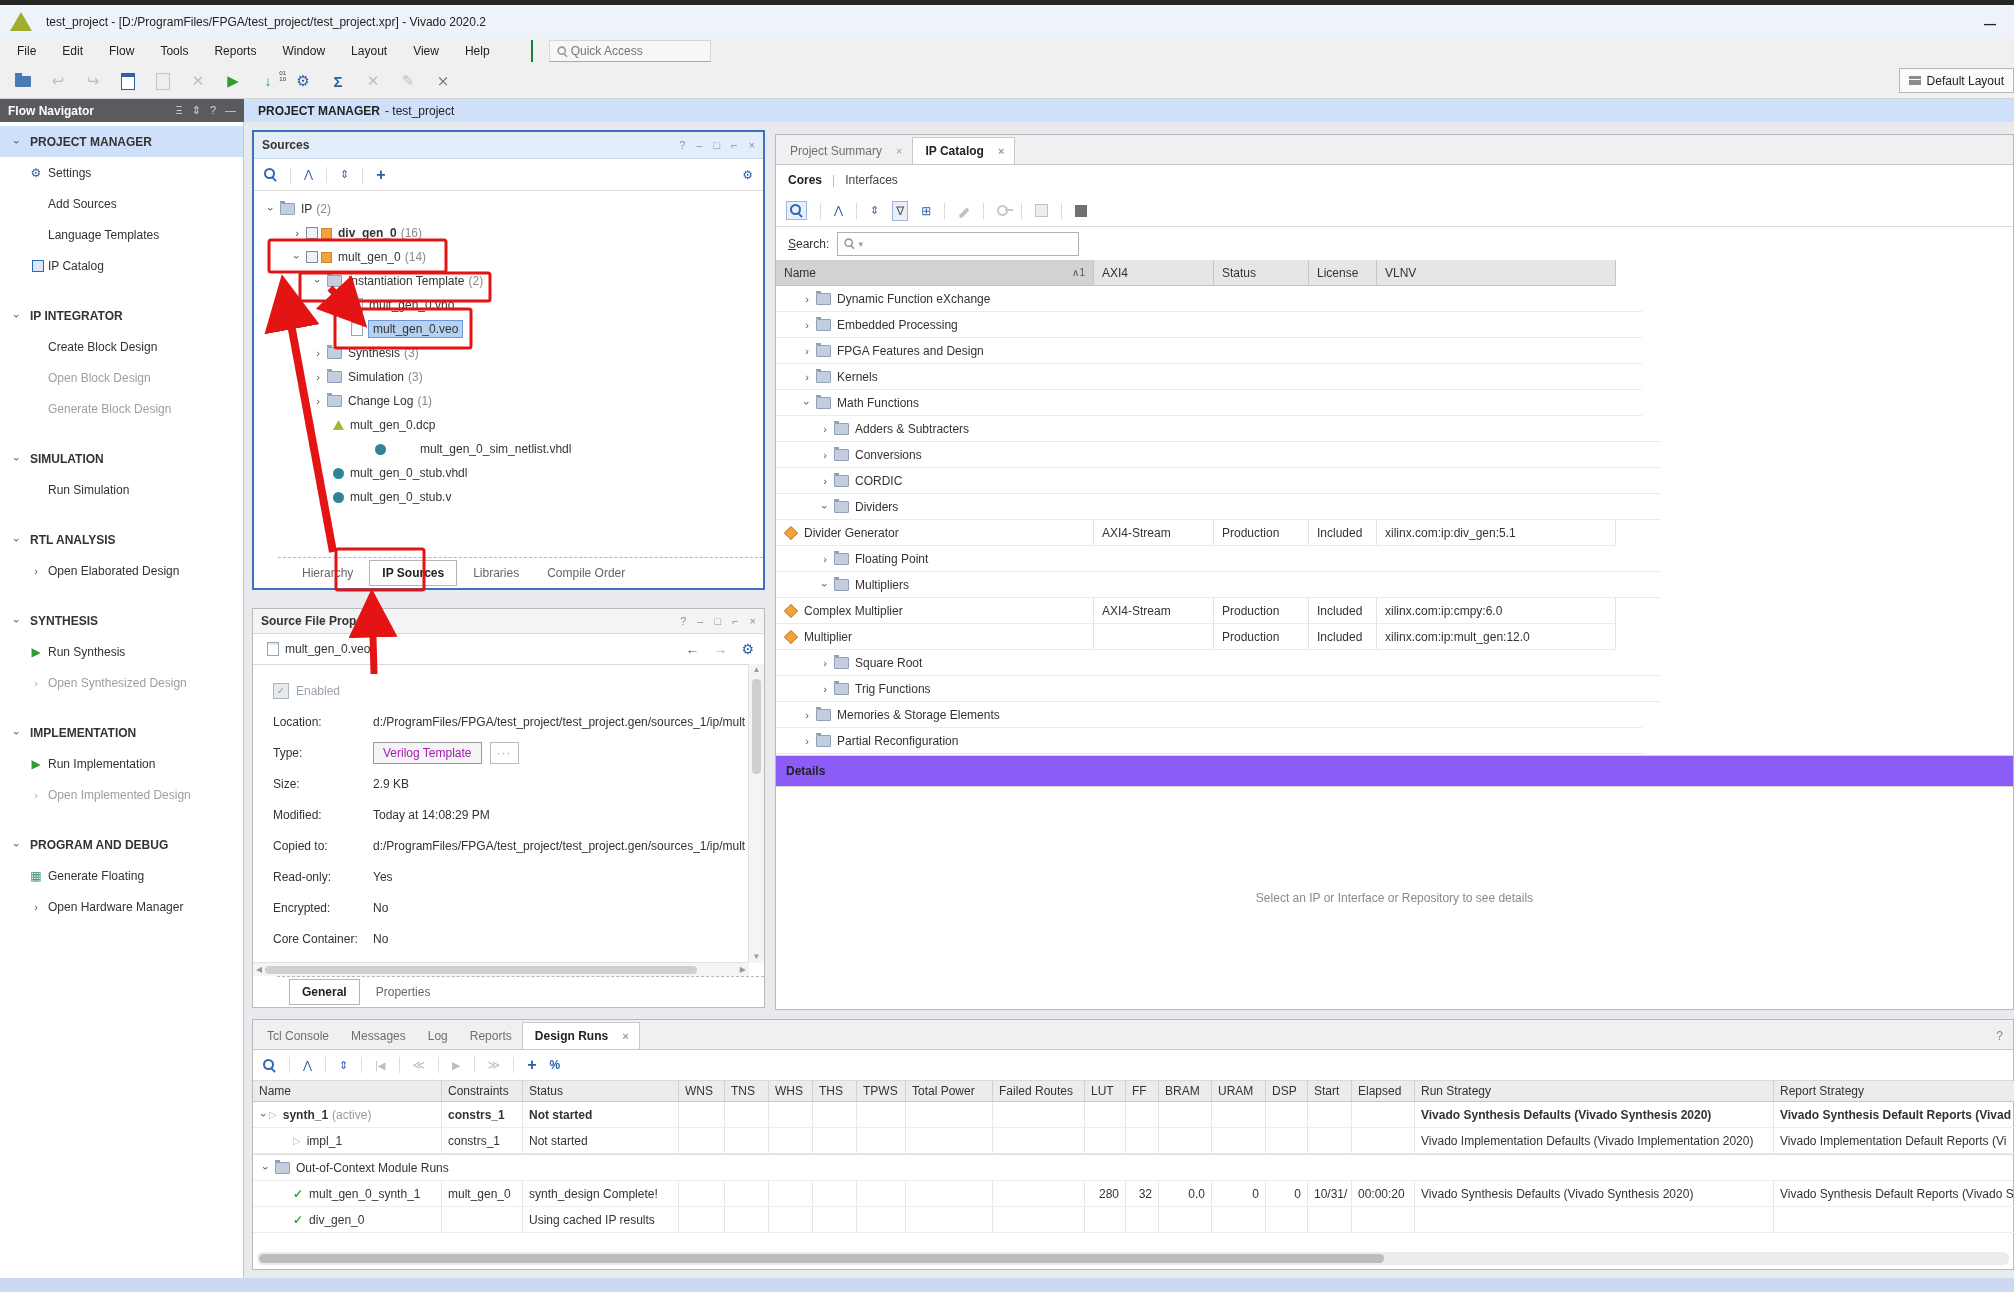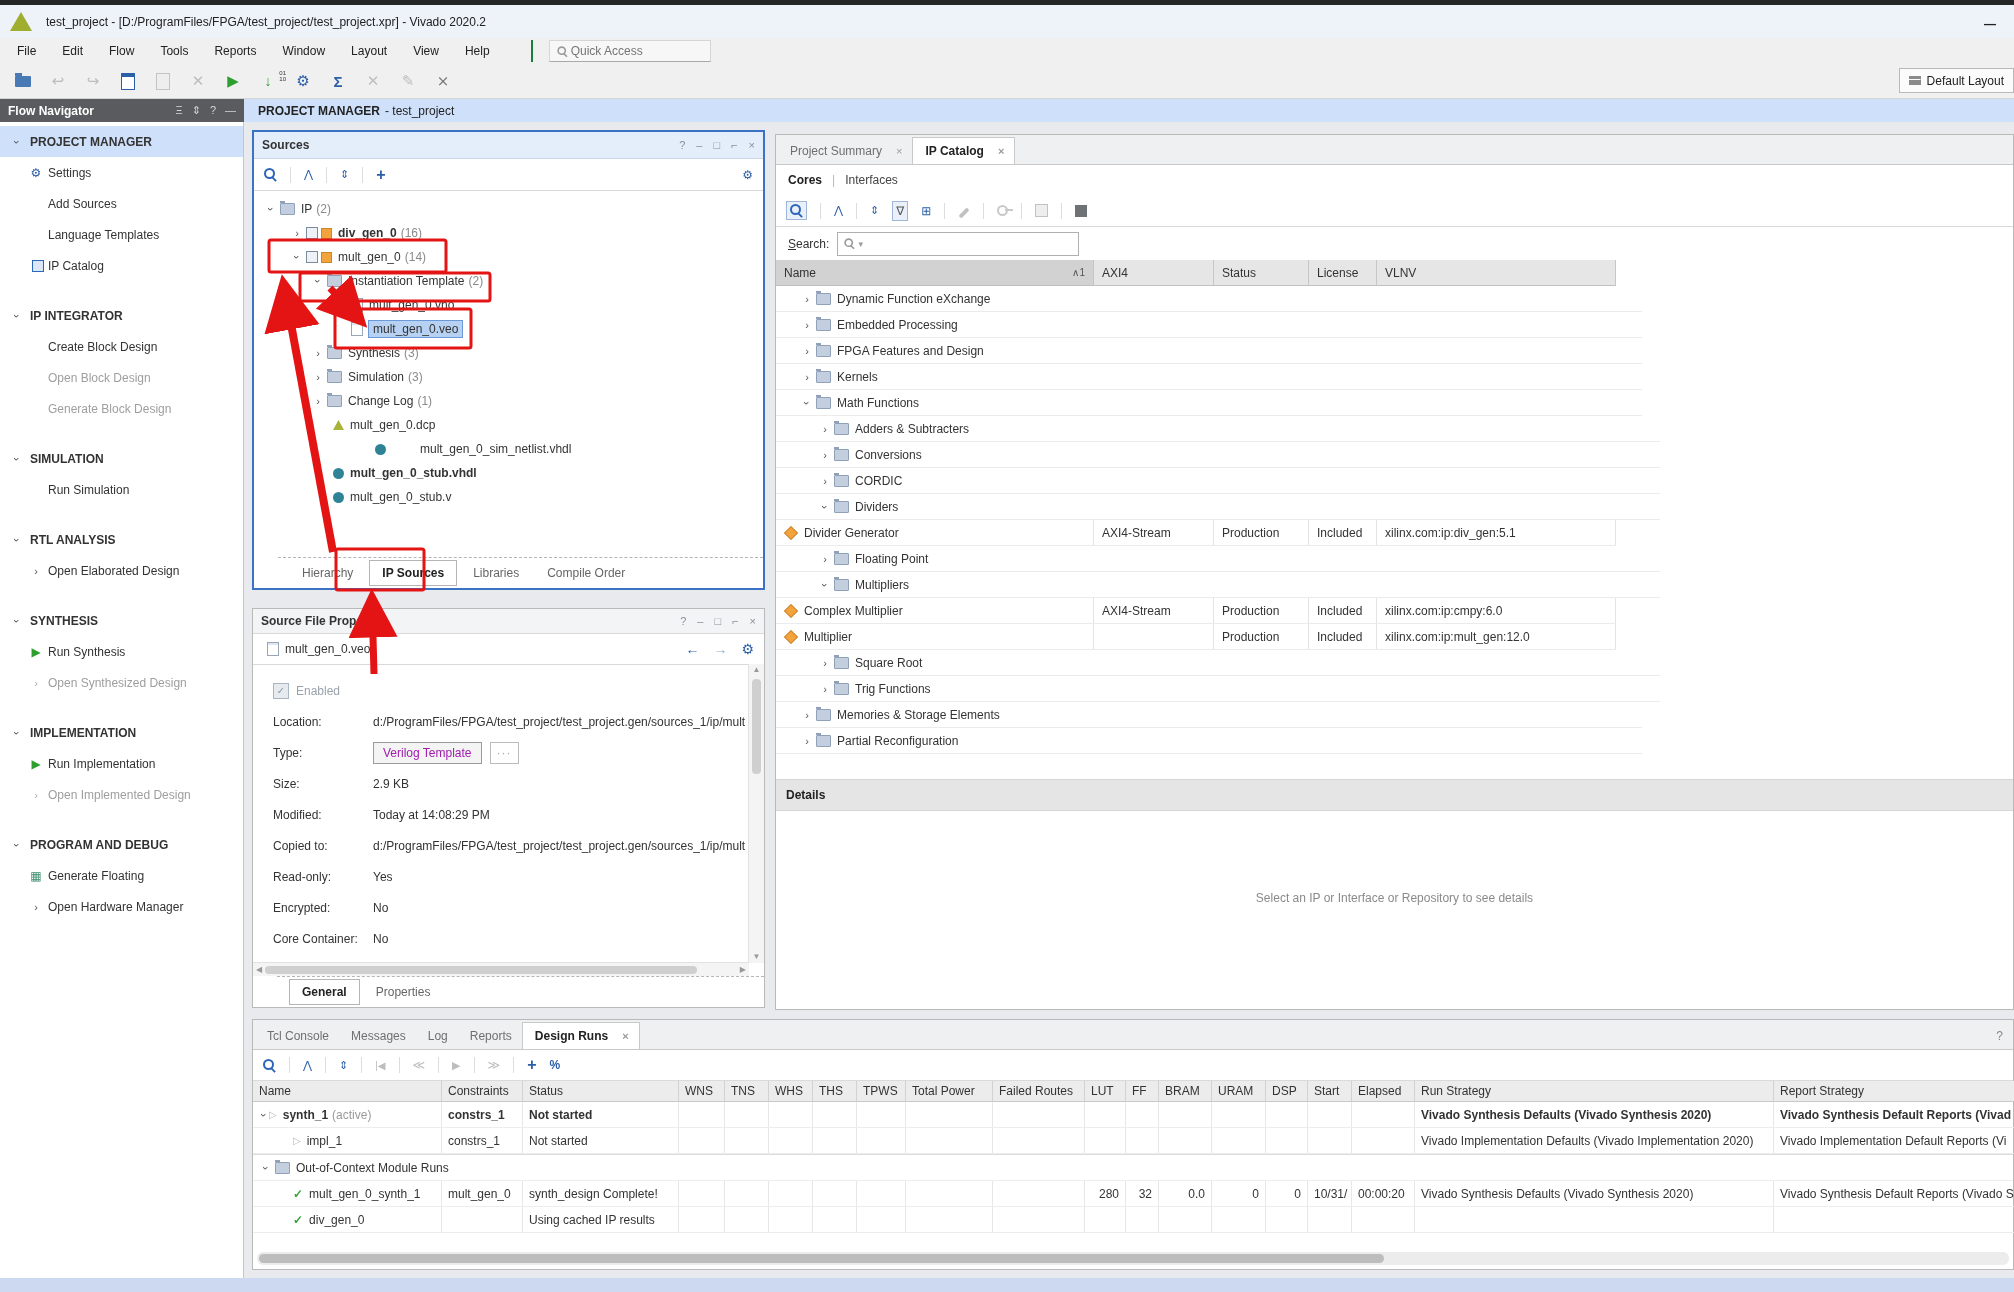--- a/index.html
+++ b/index.html
@@ -113,21 +113,21 @@
   .iphead{height:26px;}
   .iphead .hc{display:flex;align-items:center;padding:0 8px;background:#e6e6e6;border-right:1px solid #c6c6c6;border-bottom:1px solid #c0c0c0;color:#333;}
   .iphead .hc.sorted{background:#d2d2d2;}
   .iphead .sort{margin-left:auto;color:#555;font-size:10px;}
   .iprow{height:25px;border-bottom:1px solid #ebebeb;display:flex;align-items:center;width:840px;}
   .iprow .lab{color:#333;}
   .ipleafrow{height:25px;border-bottom:1px solid #ebebeb;}
   .ipleafrow .c{display:flex;align-items:center;padding:0 8px;border-right:1px solid #e3e3e3;height:100%;overflow:hidden;white-space:nowrap;color:#333;}
   .ipleaf{width:8px;height:8px;background:#f2a33c;border:1px solid #c9882f;transform:rotate(45deg);margin:0 8px 0 2px;flex:none;}
   .ind0{padding-left:26px;} .ind1{padding-left:44px;} .indleaf{padding-left:72px;}
-  #detailsbar{position:absolute;left:0;right:0;top:644px;height:30px;background:#e5e5e5;border-top:1px solid #d5d5d5;border-bottom:1px solid #d5d5d5;display:flex;align-items:center;padding-left:10px;font-weight:bold;color:#222;}
+  #detailsbar{position:absolute;left:0;right:0;top:620px;height:30px;background:#8b5cf6;border-top:1px solid #d5d5d5;border-bottom:1px solid #d5d5d5;display:flex;align-items:center;padding-left:10px;font-weight:bold;color:#222;}
   #detailsbody{position:absolute;left:0;right:0;top:651px;bottom:0;display:flex;align-items:center;justify-content:center;color:#8a8a8a;}
   
   #runs{left:252px;top:1019px;width:1762px;height:251px;}
   #runs .dtabs .qmark{margin-left:auto;margin-right:10px;color:#888;padding-bottom:6px;}
   .drgrid{display:grid;grid-template-columns:189px 81px 156px 46px 44px 44px 44px 49px 87px 92px 41px 33px 53px 54px 42px 44px 63px 359px 241px;width:1762px;}
   .drhead{height:21px;}
   .drhead .hc{display:flex;align-items:center;padding:0 6px;background:#ececec;border-right:1px solid #d2d2d2;border-bottom:1px solid #c8c8c8;color:#333;overflow:hidden;white-space:nowrap;}
   .drrow{height:25px;border-bottom:1px solid #ededed;}
   .drrow .c{display:flex;align-items:center;padding:0 6px;border-right:1px solid #e7e7e7;height:100%;overflow:hidden;white-space:nowrap;color:#333;}
   .drrow .c.num{justify-content:flex-end;}
@@ -393,21 +393,21 @@
           <span class="cnt">(1)</span>
       </div>
       <div class="trow" style="padding-left:75px;">
         <span class="vlogo"></span>
         <span class="lbl">mult_gen_0.dcp</span>
       </div>
       <div class="trow" style="padding-left:117px;gap:28px;">
         <span class="tealc"></span>
         <span class="lbl">mult_gen_0_sim_netlist.vhdl</span>
       </div>
-      <div class="trow" style="padding-left:75px;font-weight:bold;">
+      <div class="trow" style="padding-left:75px;">
         <span class="tealc"></span>
         <span class="lbl">mult_gen_0_stub.vhdl</span>
       </div>
       <div class="trow" style="padding-left:75px;">
         <span class="tealc"></span>
         <span class="lbl">mult_gen_0_stub.v</span>
       </div>
     </div>
     <div class="ptabs">
       <span class="ptab">Hierarchy</span>

